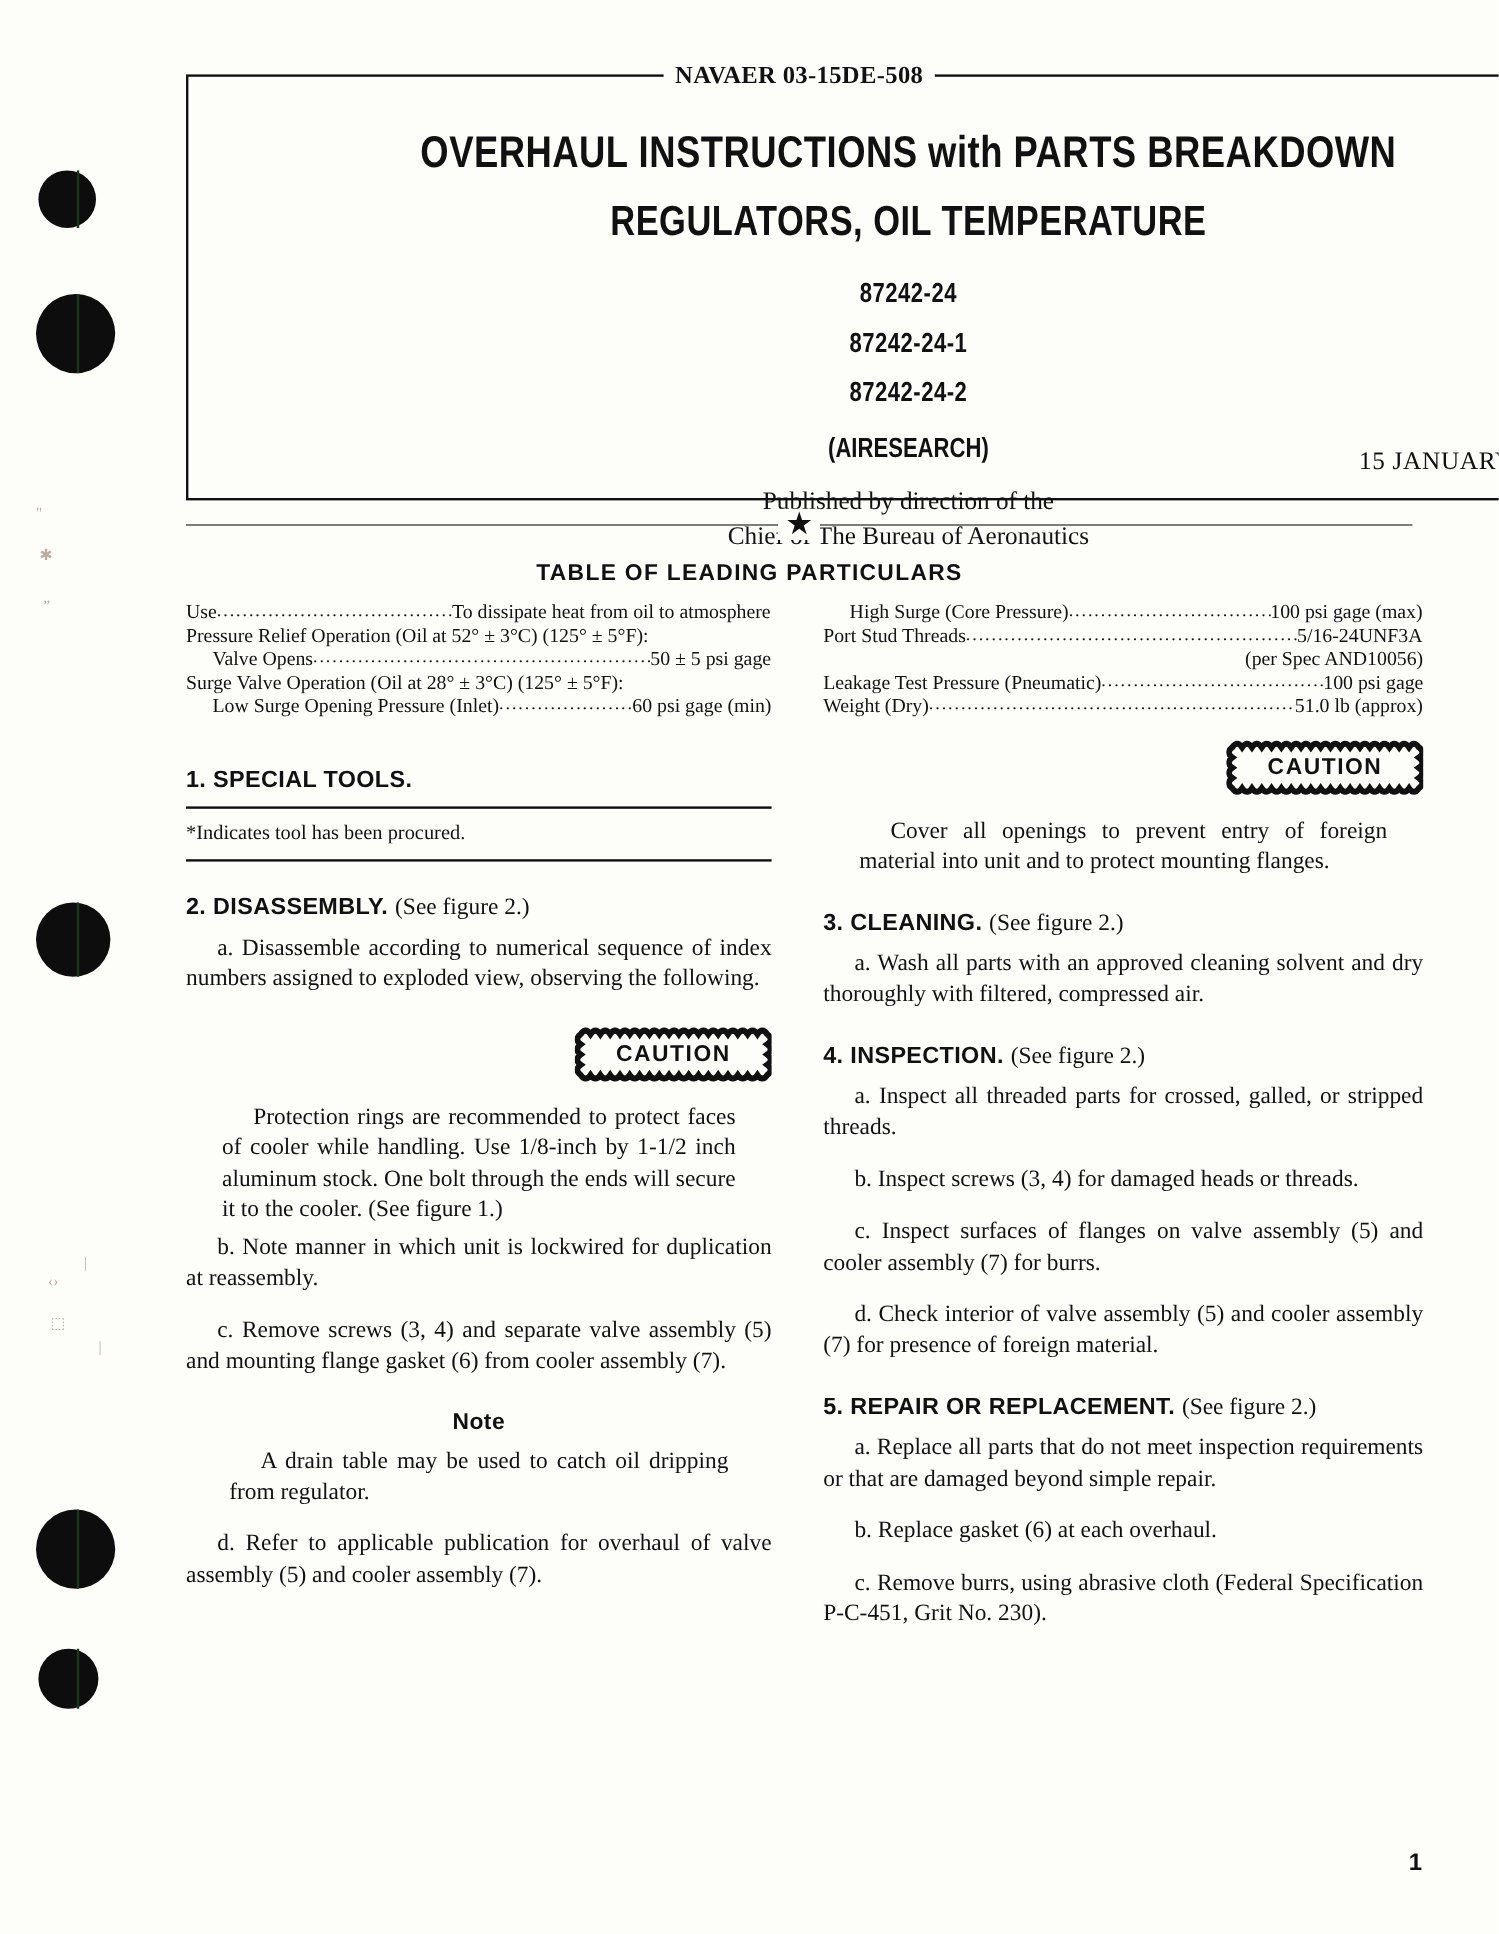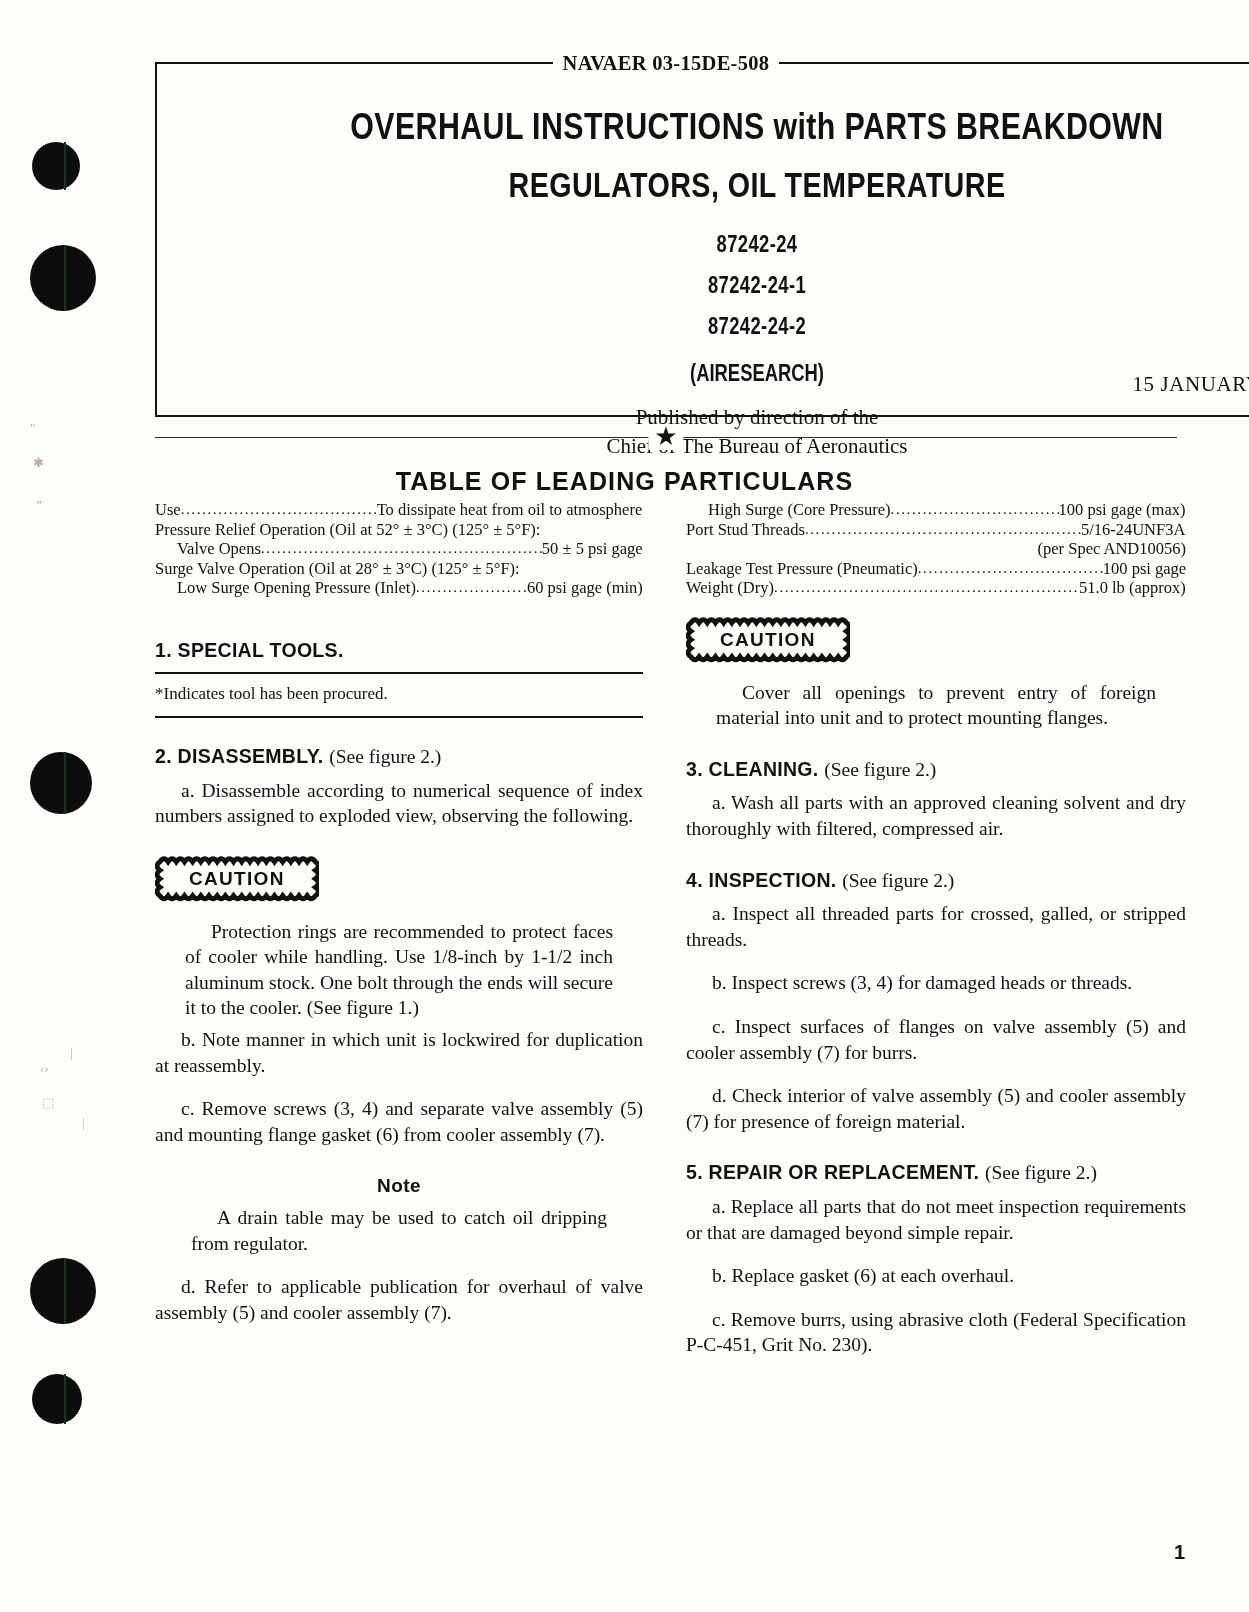--- a/index.html
+++ b/index.html
@@ -134,21 +134,21 @@
 
   
   .tlp-heading {
     position: absolute;
     left: 0;
     right: 0;
     top: 467px;
     text-align: center;
     font-family: "Liberation Sans", sans-serif;
     font-weight: bold;
-    font-size: 25px;
+    font-size: 19px;
     letter-spacing: 1.1px;
   }
   .tlp {
     position: absolute;
     top: 500px;
     font-size: 16.5px;
     line-height: 19.6px;
     font-family: "Liberation Serif", serif;
   }
   .tlp.left  { left: 155px;  width: 488px; }
@@ -222,21 +222,21 @@
   .tools-table td.c2 { padding-left: 26px; }
   .tools-table td.c3 { padding-left: 30px; }
   .tools-foot {
     font-size: 17px;
     padding-top: 7px;
   }
 
   
   .caution-wrap {
     display: flex;
-    justify-content: flex-start;
+    justify-content: flex-end;
     margin: 26px 0 16px 0;
   }
   .caution {
     position: relative;
     display: inline-block;
     padding: 11px 34px 11px 34px;
   }
   .caution svg {
     position: absolute;
     left: 0;

